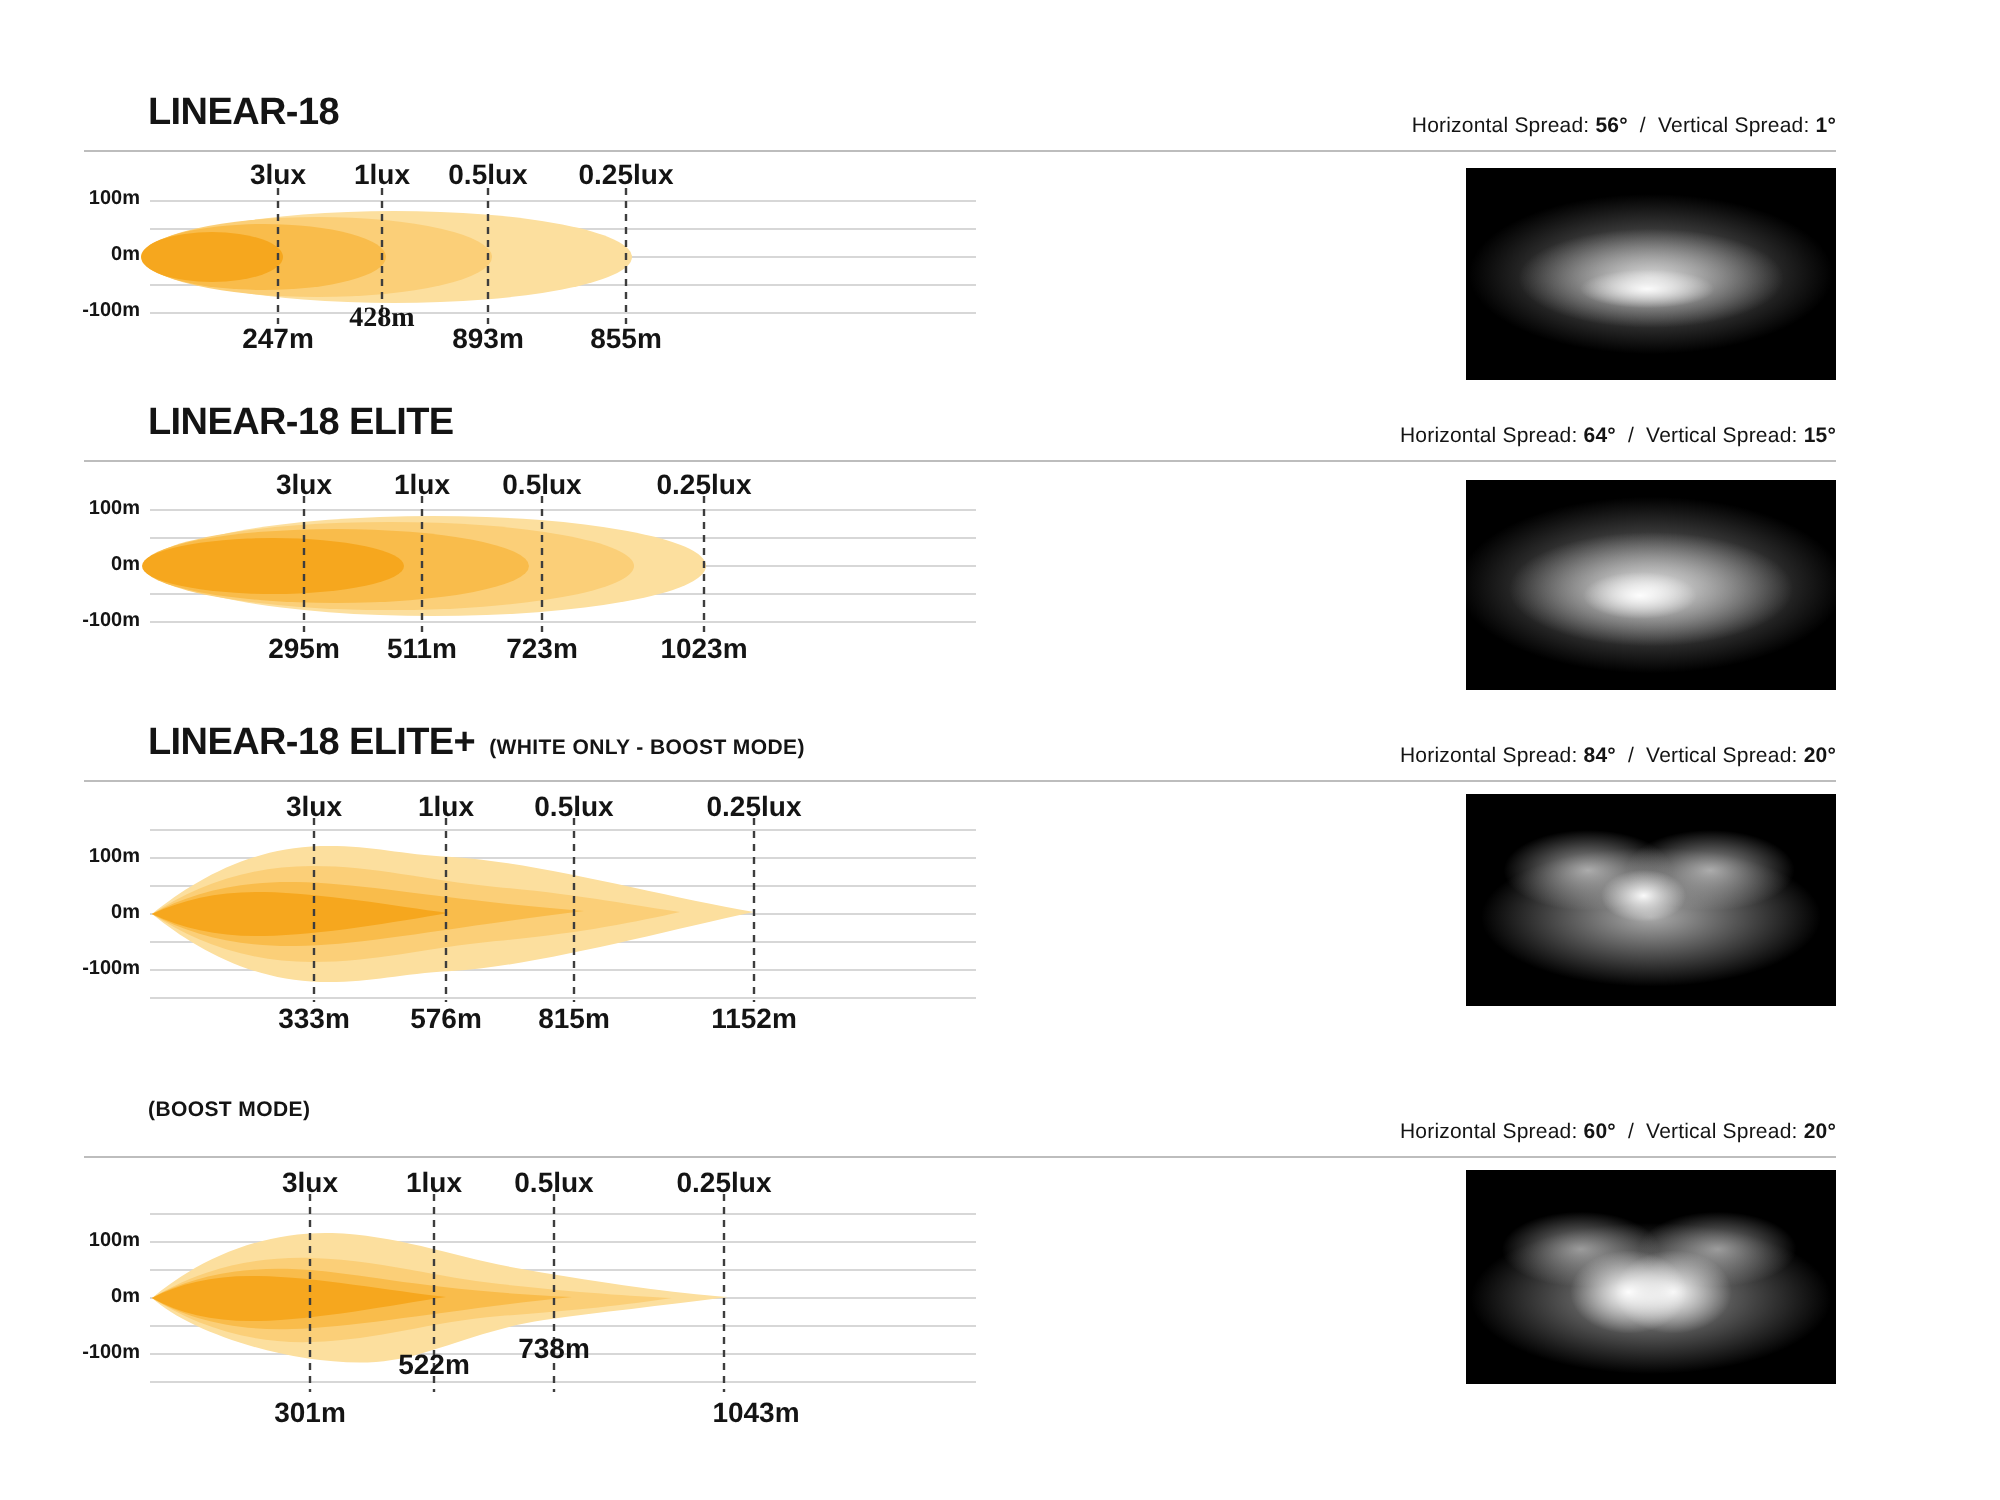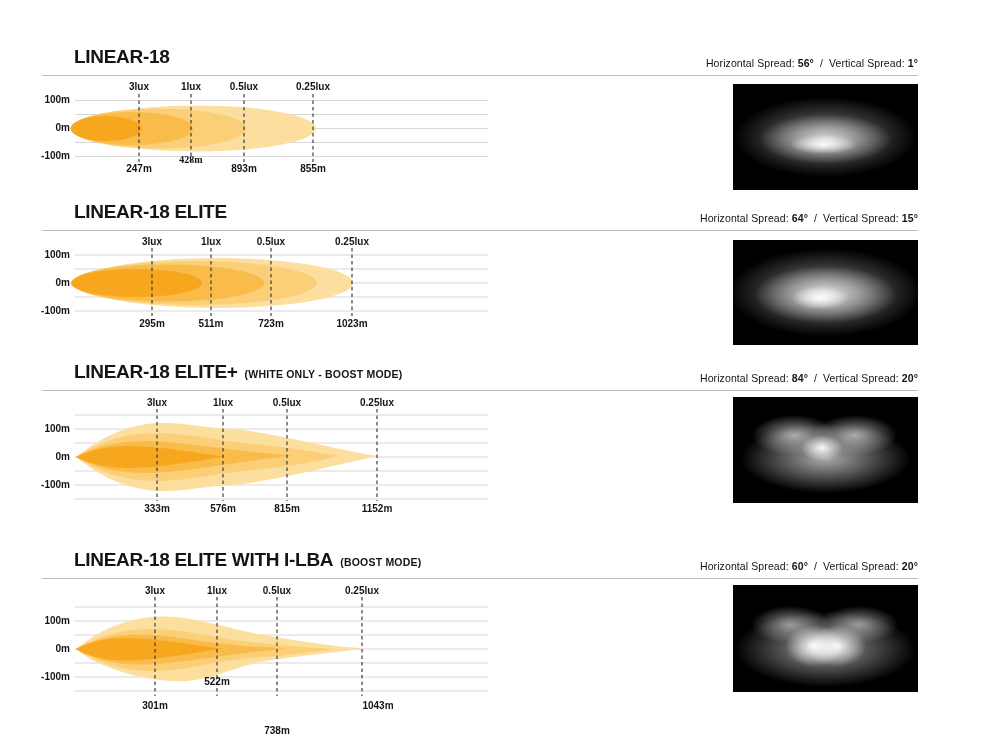--- a/index.html
+++ b/index.html
@@ -10,21 +10,21 @@
   .title{font-size:19px;font-weight:700;letter-spacing:-0.3px;}
   .subtitle{font-size:10.5px;font-weight:700;letter-spacing:0.2px;}
   .spread{position:absolute;right:82px;font-size:10.5px;white-space:nowrap;letter-spacing:0.1px;}
   .spread .lbl{font-weight:400;}
   .spread .val{font-weight:700;}
   .spread .sep{font-weight:400;padding:0 3px;}
   .rule{position:absolute;left:42px;width:876px;height:1px;background:#bdbdbd;}
   .ylabel{position:absolute;left:28px;width:42px;text-align:right;
           font-size:10px;font-weight:700;line-height:12px;}
   .luxlabel,.dist{position:absolute;width:56px;margin-left:-28px;text-align:center;
-          font-size:10px;font-weight:700;line-height:12px;}
+          font-size:14px;font-weight:700;line-height:12px;}
   .gridline{stroke:#d7d7d7;stroke-width:1;}
   .dashline{stroke:#3d3d3d;stroke-width:1.2;stroke-dasharray:3.5 3;fill:none;}
   .photo{position:absolute;left:733px;width:185px;background:#000;}
   .photo1{top:84px;height:106px;background:
     radial-gradient(ellipse 26% 13% at 49% 57%, rgba(255,255,255,0.95), rgba(255,255,255,0) 70%),
     radial-gradient(ellipse 46% 30% at 50% 52%, rgba(225,225,225,0.85), rgba(225,225,225,0) 78%),
     radial-gradient(ellipse 60% 46% at 50% 50%, rgba(150,150,150,0.85), rgba(0,0,0,0) 82%),
     #000;}
   .photo2{top:240px;height:105px;background:
     radial-gradient(ellipse 22% 16% at 47% 55%, rgba(255,255,255,0.97), rgba(255,255,255,0) 70%),
@@ -190,37 +190,36 @@
   <div class="luxlabel" style="left:223px;top:397px;">1lux</div>
   <div class="luxlabel" style="left:287px;top:397px;">0.5lux</div>
   <div class="luxlabel" style="left:377px;top:397px;">0.25lux</div>
   <div class="dist" style="left:157px;top:503px;">333m</div>
   <div class="dist" style="left:223px;top:503px;">576m</div>
   <div class="dist" style="left:287px;top:503px;">815m</div>
   <div class="dist" style="left:377px;top:503px;">1152m</div>
   <div class="photo photo3"></div>
 
   <div class="title-row" style="top:549px;">
-    <span class="title">LINEAR-18 ELITE WITH I-LBA</span>
     <span class="subtitle">(BOOST MODE)</span>
   </div>
   <div class="spread" style="top:560px;">
     <span class="lbl">Horizontal Spread:</span>
     <span class="val">60°</span>
     <span class="sep">/</span>
     <span class="lbl">Vertical Spread:</span>
     <span class="val">20°</span>
   </div>
   <div class="rule" style="top:578px;"></div>
   <div class="ylabel" style="top:615px;">100m</div>
   <div class="ylabel" style="top:643px;">0m</div>
   <div class="ylabel" style="top:671px;">-100m</div>
   <div class="luxlabel" style="left:155px;top:585px;">3lux</div>
   <div class="luxlabel" style="left:217px;top:585px;">1lux</div>
   <div class="luxlabel" style="left:277px;top:585px;">0.5lux</div>
   <div class="luxlabel" style="left:362px;top:585px;">0.25lux</div>
   <div class="dist" style="left:155px;top:700px;">301m</div>
   <div class="dist" style="left:217px;top:676px;">522m</div>
-  <div class="dist" style="left:277px;top:725px;">738m</div>
+  <div class="dist" style="left:277px;top:668px;">738m</div>
   <div class="dist" style="left:378px;top:700px;">1043m</div>
   <div class="photo photo4"></div>
 
 </div>
 
 </body></html>

